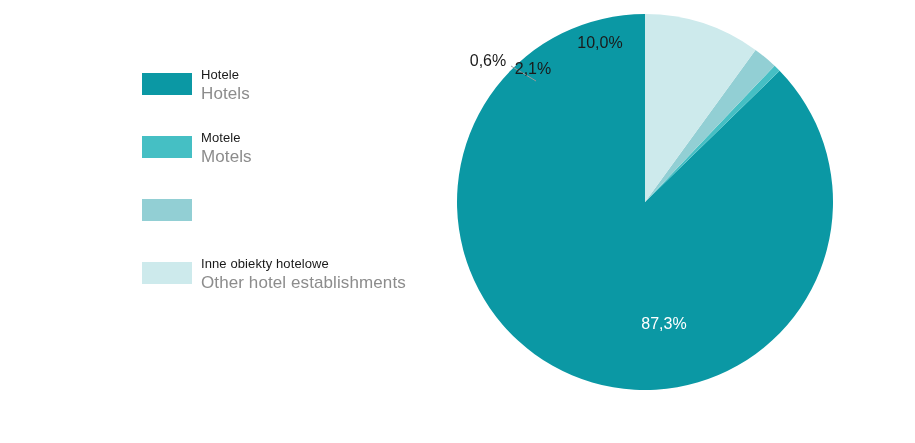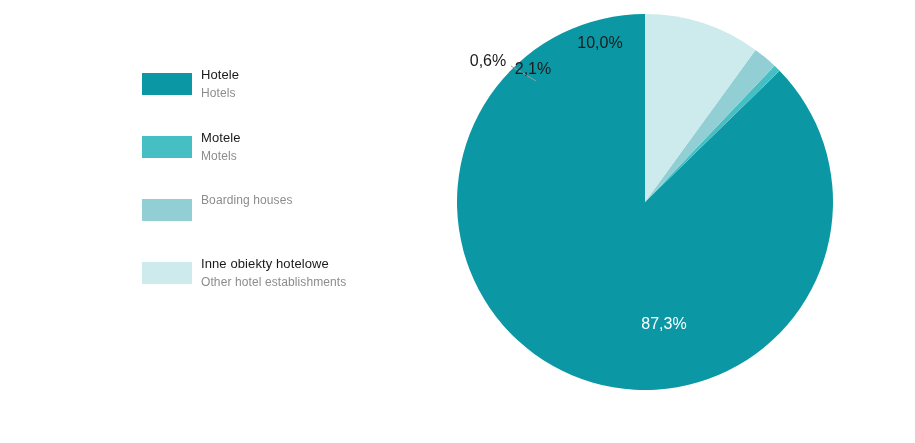--- a/index.html
+++ b/index.html
@@ -43,21 +43,21 @@
   .legend-label-primary {
     display: block;
     font-size: 13px;
     line-height: 19px;
     color: #1a1a1a;
     letter-spacing: 0.1px;
     white-space: nowrap;
   }
   .legend-label-secondary {
     display: block;
-    font-size: 12px;
+    font-size: 17px;
     line-height: 19px;
     color: #8c8c8c;
     letter-spacing: 0.1px;
     white-space: nowrap;
   }
 
   
   #pie-chart {
     position: absolute;
     left: 0;
@@ -96,21 +96,20 @@
     <span class="legend-swatch" style="background:#45bfc4"></span>
     <span class="legend-text">
       <span class="legend-label-primary">Motele</span>
       <span class="legend-label-secondary">Motels</span>
     </span>
   </div>
 
   <div class="legend-item">
     <span class="legend-swatch" style="background:#92cfd4"></span>
     <span class="legend-text">
-      <span class="legend-label-secondary">Boarding houses</span>
     </span>
   </div>
 
   <div class="legend-item">
     <span class="legend-swatch" style="background:#cdeaec"></span>
     <span class="legend-text">
       <span class="legend-label-primary">Inne obiekty hotelowe</span>
       <span class="legend-label-secondary">Other hotel establishments</span>
     </span>
   </div>

